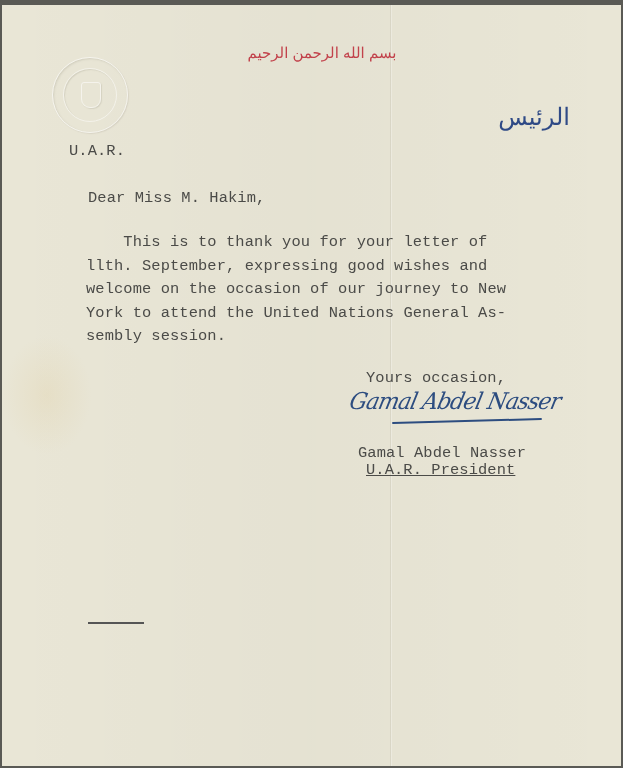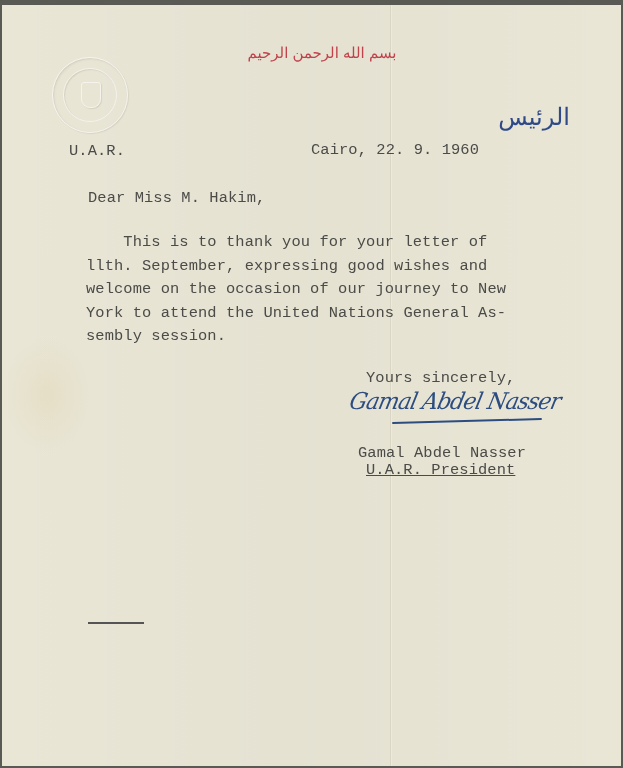--- a/index.html
+++ b/index.html
@@ -88,31 +88,30 @@
   <div class="seal">
     <div class="seal-inner">
       <div class="seal-eagle"></div>
     </div>
   </div>
 
   <div class="basmala">بسم الله الرحمن الرحيم</div>
   <div class="president-ar">الرئيس</div>
 
   <div class="typed uar">U.A.R.</div>
-  <div class="typed dateline">Cairo, 22. 9. 1960</div>
 
   <div class="typed salutation">Dear Miss M. Hakim,</div>
 
   <div class="typed body-text"><span>    This is to thank you for your letter of</span>
 <span>llth. September, expressing good wishes and</span>
 <span>welcome on the occasion of our journey to New</span>
 <span>York to attend the United Nations General As-</span>
 <span>sembly session.</span></div>
 
-  <div class="typed closing">Yours sincerely,</div>
+  <div class="typed closing">Yours occasion,</div>
 
   <div class="sig">
     <span class="sig-text">Gamal Abdel Nasser</span>
     <div class="sig-line"></div>
   </div>
 
   <div class="typed signer-name">Gamal Abdel Nasser</div>
   <div class="typed signer-title">U.A.R. President</div>
 
   <div class="address-rule"></div>

